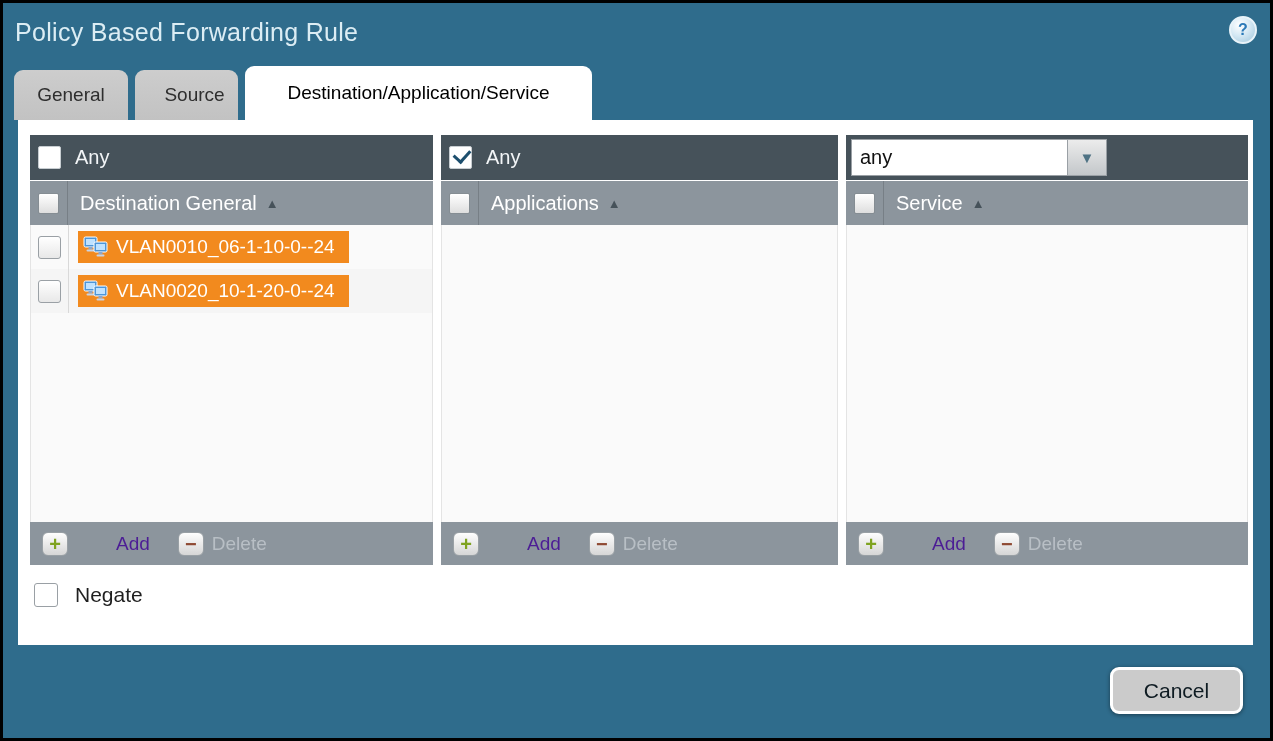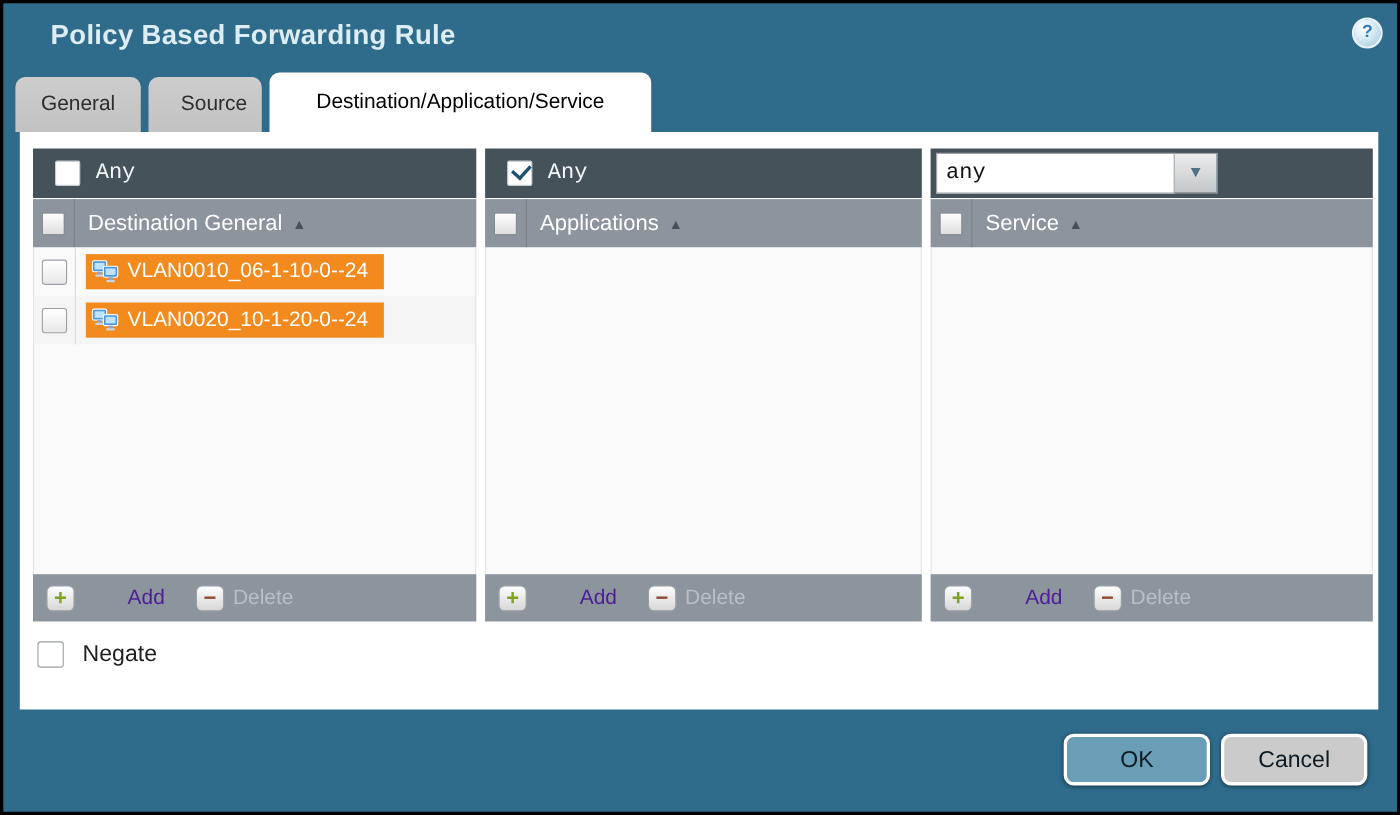--- a/index.html
+++ b/index.html
@@ -5,22 +5,22 @@
   * { margin:0; padding:0; box-sizing:border-box; }
   body { font-family:"Liberation Sans", sans-serif; background:#fff; }
 
   .frame {
     position:relative; width:1273px; height:741px;
     background:#2F6C8C; border:3px solid #000; overflow:hidden;
   }
 
   
   .title {
-    position:absolute; left:43px; top:15px;
-    font-size:25px; font-weight:700; color:#DCEDF4; letter-spacing:0.3px;
+    position:absolute; left:12px; top:15px;
+    font-size:25px; font-weight:400; color:#DCEDF4; letter-spacing:0.3px;
   }
   .help {
     position:absolute; right:13px; top:13px; width:28px; height:28px;
     border-radius:50%;
     background:radial-gradient(circle at 35% 30%, #FFFFFF 0%, #D6E9F4 45%, #9FC6DC 100%);
     border:2px solid #E8F3F9;
     display:flex; align-items:center; justify-content:center;
     font-size:16px; font-weight:bold; color:#2B7AB8; cursor:pointer;
   }
 
@@ -50,21 +50,21 @@
     background:#FFFFFF;
   }
 
   .panel { position:absolute; top:15px; height:430px; display:flex; flex-direction:column; }
   .panel-1 { left:12px;  width:403px; }
   .panel-2 { left:423px; width:397px; }
   .panel-3 { left:828px; width:402px; }
 
   .any-header {
     height:45px; background:#46525A; flex:0 0 45px;
-    display:flex; align-items:center; padding-left:20px; position:relative;font-family:Liberation Mono, monospace;
+    display:flex; align-items:center; padding-left:8px; position:relative;
   }
   .any-label { color:#F2F5F7; font-size:20px; margin-left:14px; }
 
   .col-header {
     height:45px; background:#8C959D; flex:0 0 45px;
     display:flex; align-items:center; border-top:1px solid #FFFFFF;
   }
   .col-cbcell {
     width:38px; align-self:stretch; display:flex; align-items:center; justify-content:center;
     border-right:1px solid #777F86;
@@ -308,16 +308,15 @@
       </div>
     </div>
 
     <div class="negate-row">
       <span class="cb cb-negate"></span>
       <span class="negate-label">Negate</span>
     </div>
 
   </div>
 
-  <button class="btn btn-ok">OK</button>
   <button class="btn btn-cancel">Cancel</button>
 
 </div>
 
 </body></html>

